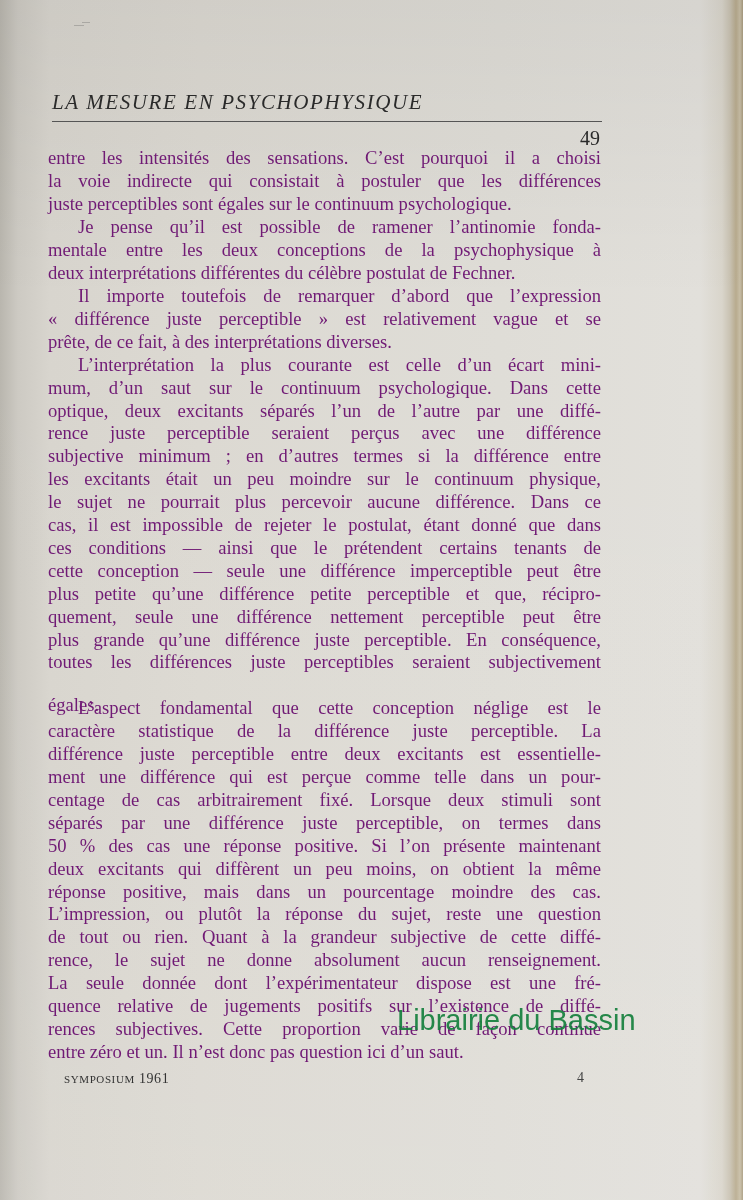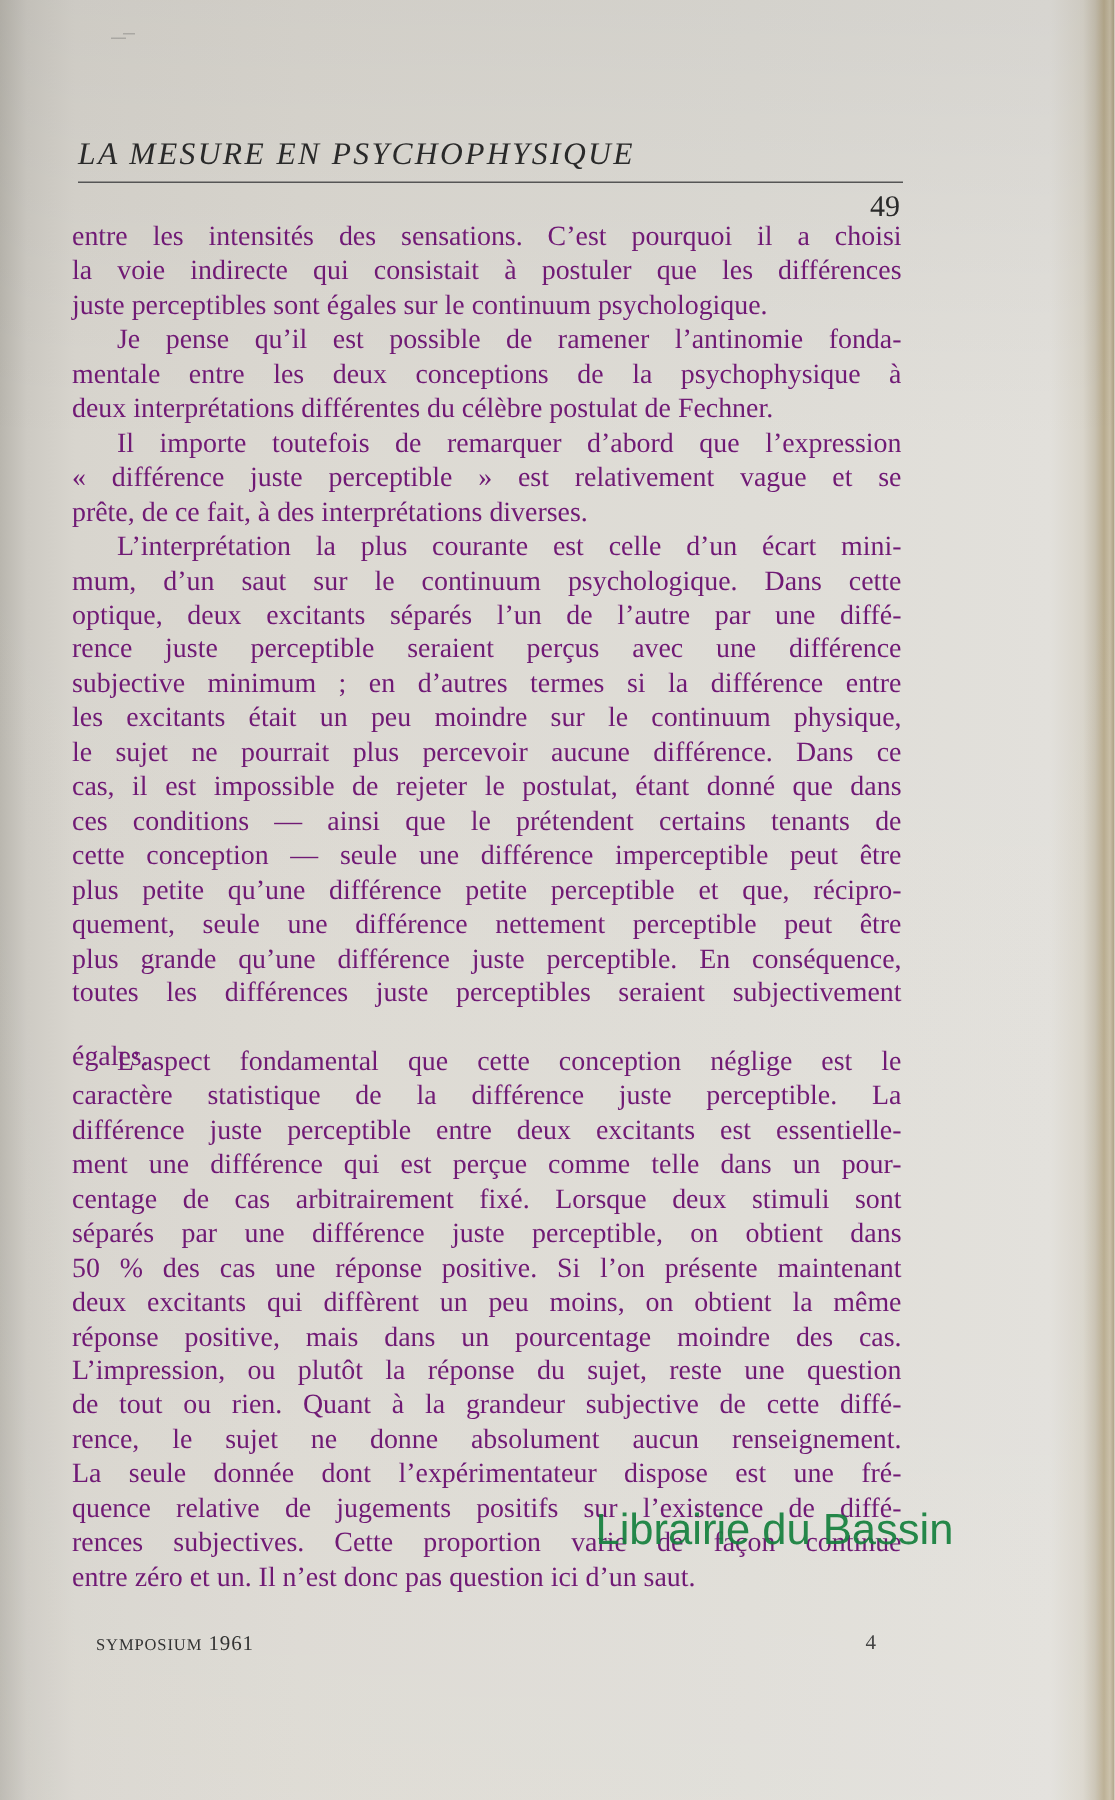--- a/index.html
+++ b/index.html
@@ -83,21 +83,20 @@
     }
     .line.last {
       text-align-last: left;
     }
     .footer {
       position: absolute;
       left: 64px;
       top: 1070px;
       width: 520px;
       height: 20px;
-      margin-top: 18px;
     }
     .footer-left {
       position: absolute;
       left: 0;
       top: 0;
       font-family: "Liberation Serif", serif;
       font-size: 14px;
       letter-spacing: 0.6px;
       color: #333333;
     }
@@ -178,21 +177,21 @@
     <div class="line" style="top: 582px;">plus petite qu’une différence petite perceptible et que, récipro-</div>
     <div class="line" style="top: 605px;">quement, seule une différence nettement perceptible peut être</div>
     <div class="line" style="top: 628px;">plus grande qu’une différence juste perceptible. En conséquence,</div>
     <div class="line" style="top: 650px;">toutes les différences juste perceptibles seraient subjectivement</div>
     <div class="line last" style="top: 673px; margin-top: 20px;">égales.</div>
     <div class="line indent" style="top: 696px;">L’aspect fondamental que cette conception néglige est le</div>
     <div class="line" style="top: 719px;">caractère statistique de la différence juste perceptible. La</div>
     <div class="line" style="top: 742px;">différence juste perceptible entre deux excitants est essentielle-</div>
     <div class="line" style="top: 765px;">ment une différence qui est perçue comme telle dans un pour-</div>
     <div class="line" style="top: 788px;">centage de cas arbitrairement fixé. Lorsque deux stimuli sont</div>
-    <div class="line" style="top: 811px;">séparés par une différence juste perceptible, on obtient dans</div>
+    <div class="line" style="top: 811px;">séparés par une différence juste perceptible, on termes dans</div>
     <div class="line" style="top: 834px;">50 % des cas une réponse positive. Si l’on présente maintenant</div>
     <div class="line" style="top: 857px;">deux excitants qui diffèrent un peu moins, on obtient la même</div>
     <div class="line" style="top: 880px;">réponse positive, mais dans un pourcentage moindre des cas.</div>
     <div class="line" style="top: 902px;">L’impression, ou plutôt la réponse du sujet, reste une question</div>
     <div class="line" style="top: 925px;">de tout ou rien. Quant à la grandeur subjective de cette diffé-</div>
     <div class="line" style="top: 948px;">rence, le sujet ne donne absolument aucun renseignement.</div>
     <div class="line" style="top: 971px;">La seule donnée dont l’expérimentateur dispose est une fré-</div>
     <div class="line" style="top: 994px;">quence relative de jugements positifs sur l’existence de diffé-</div>
     <div class="line" style="top: 1017px;">rences subjectives. Cette proportion varie de façon continue</div>
     <div class="line last" style="top: 1040px;">entre zéro et un. Il n’est donc pas question ici d’un saut.</div>

